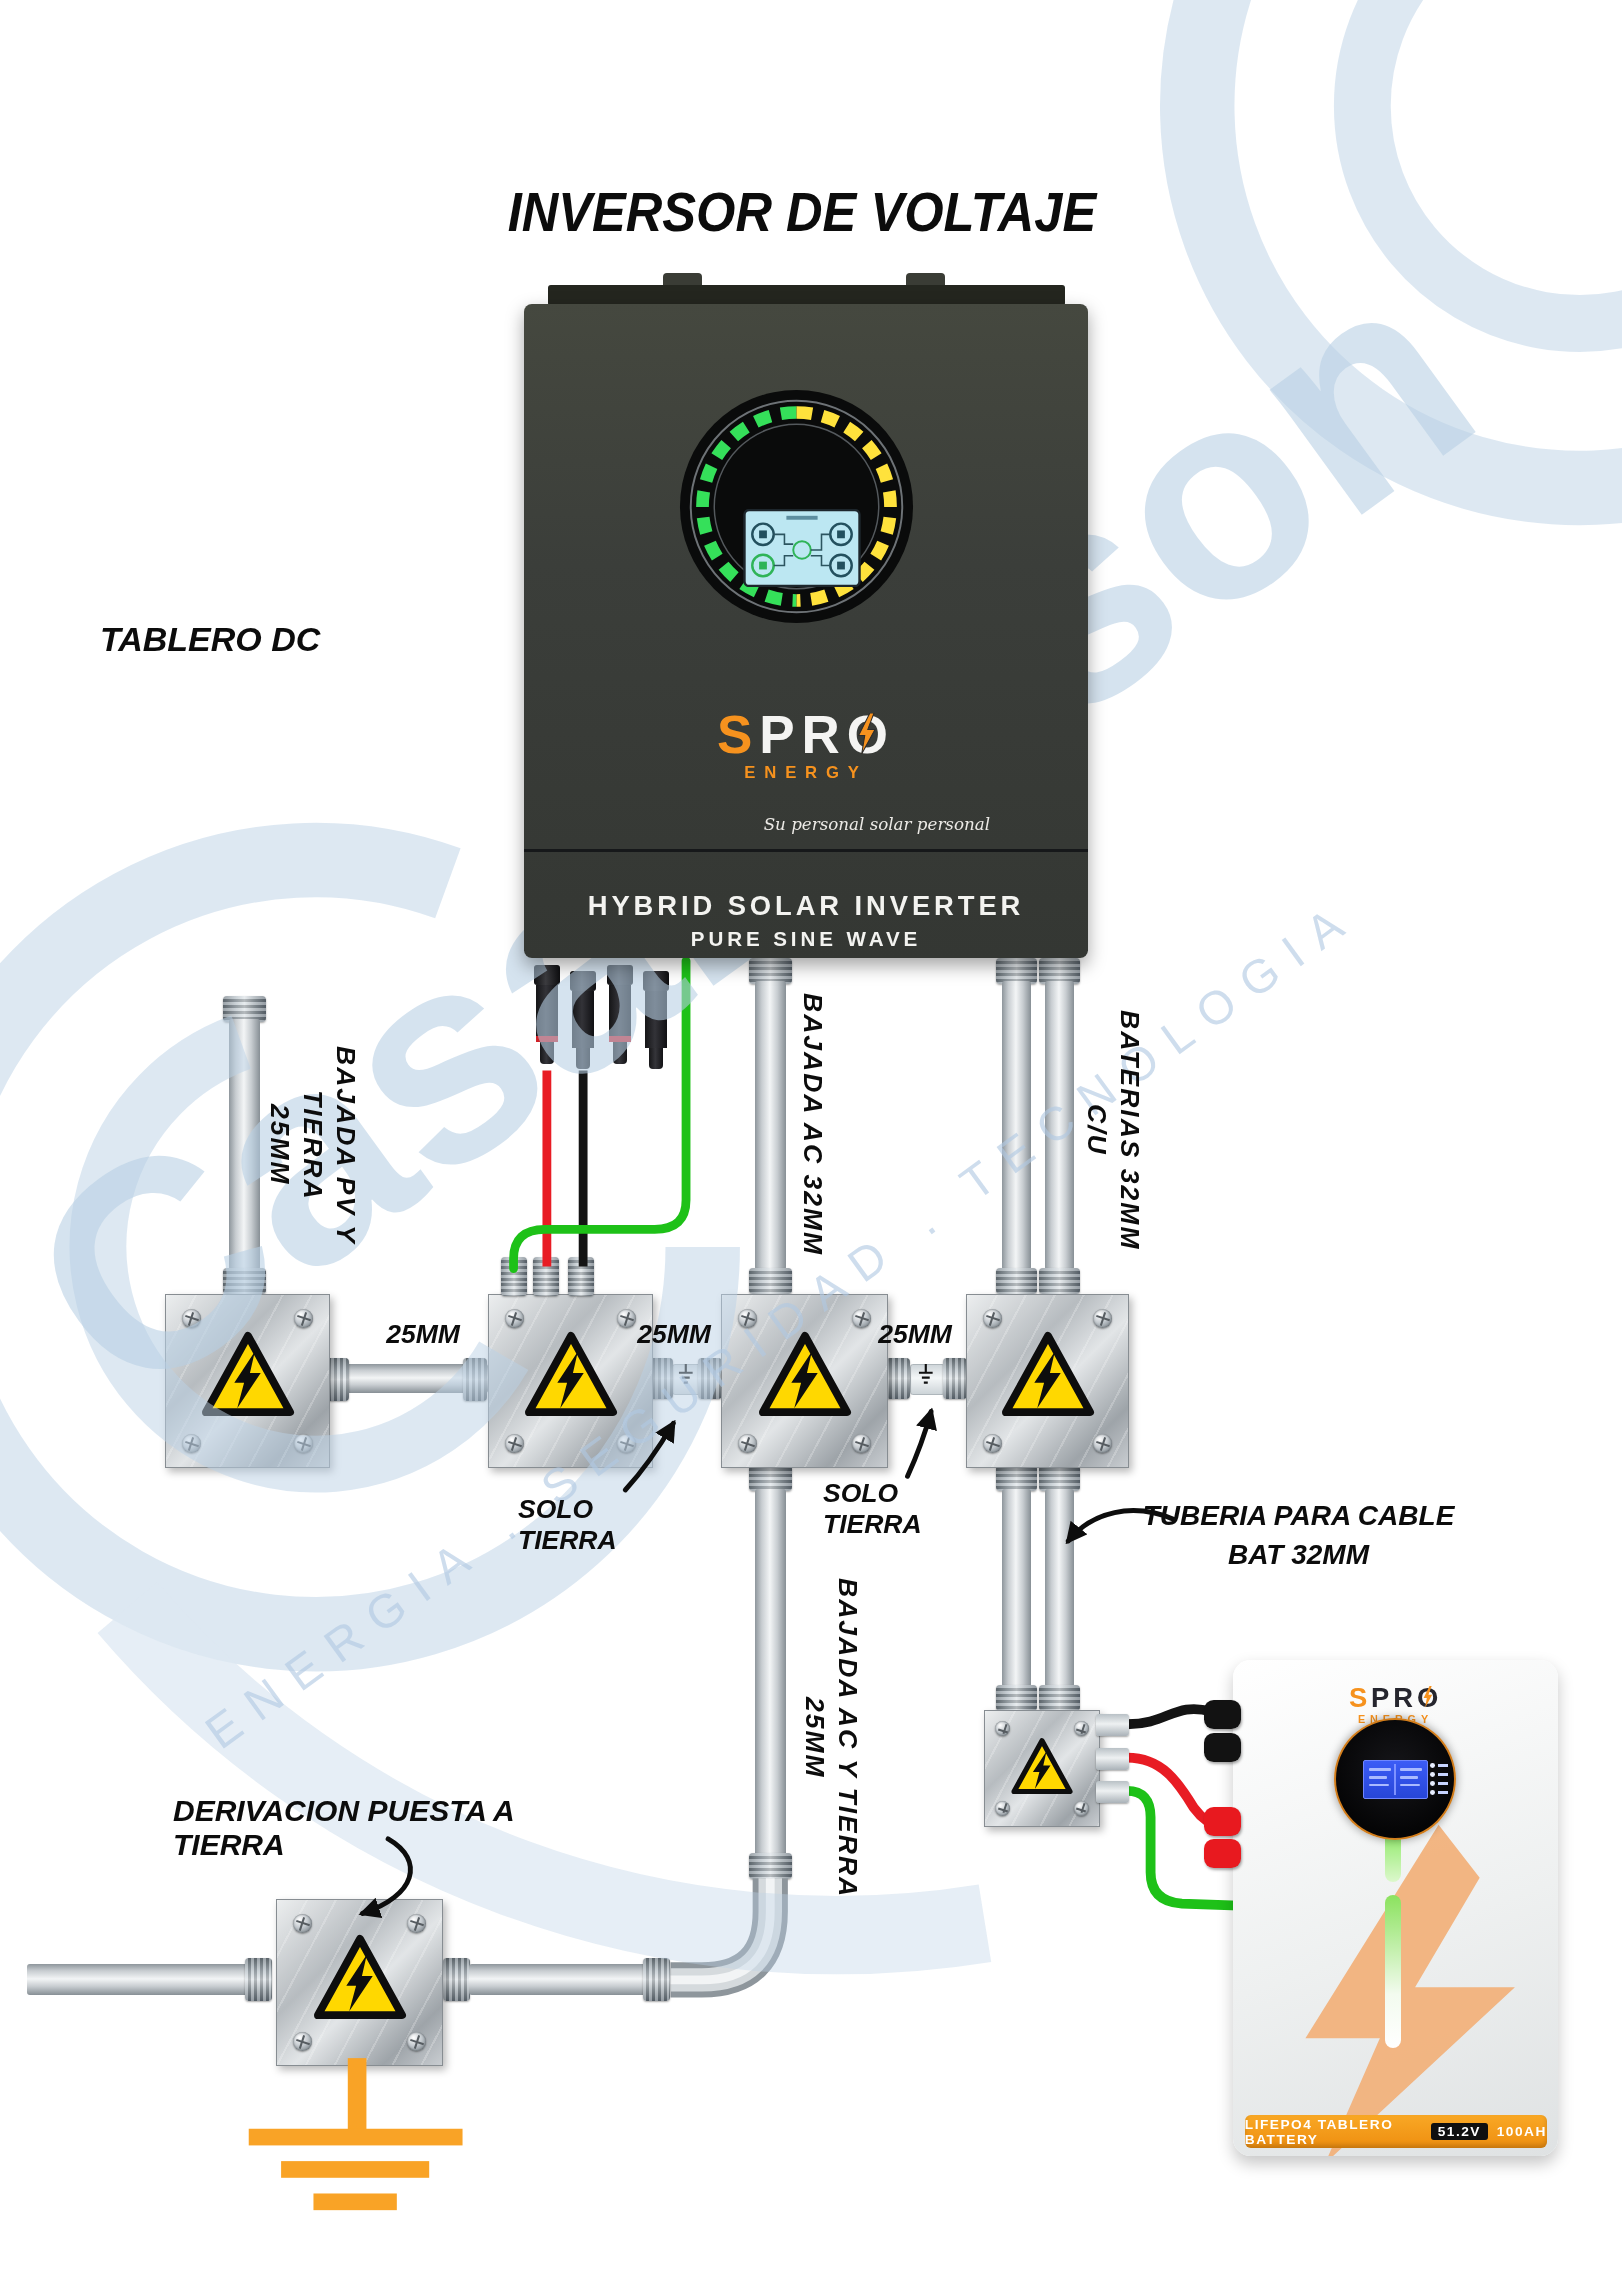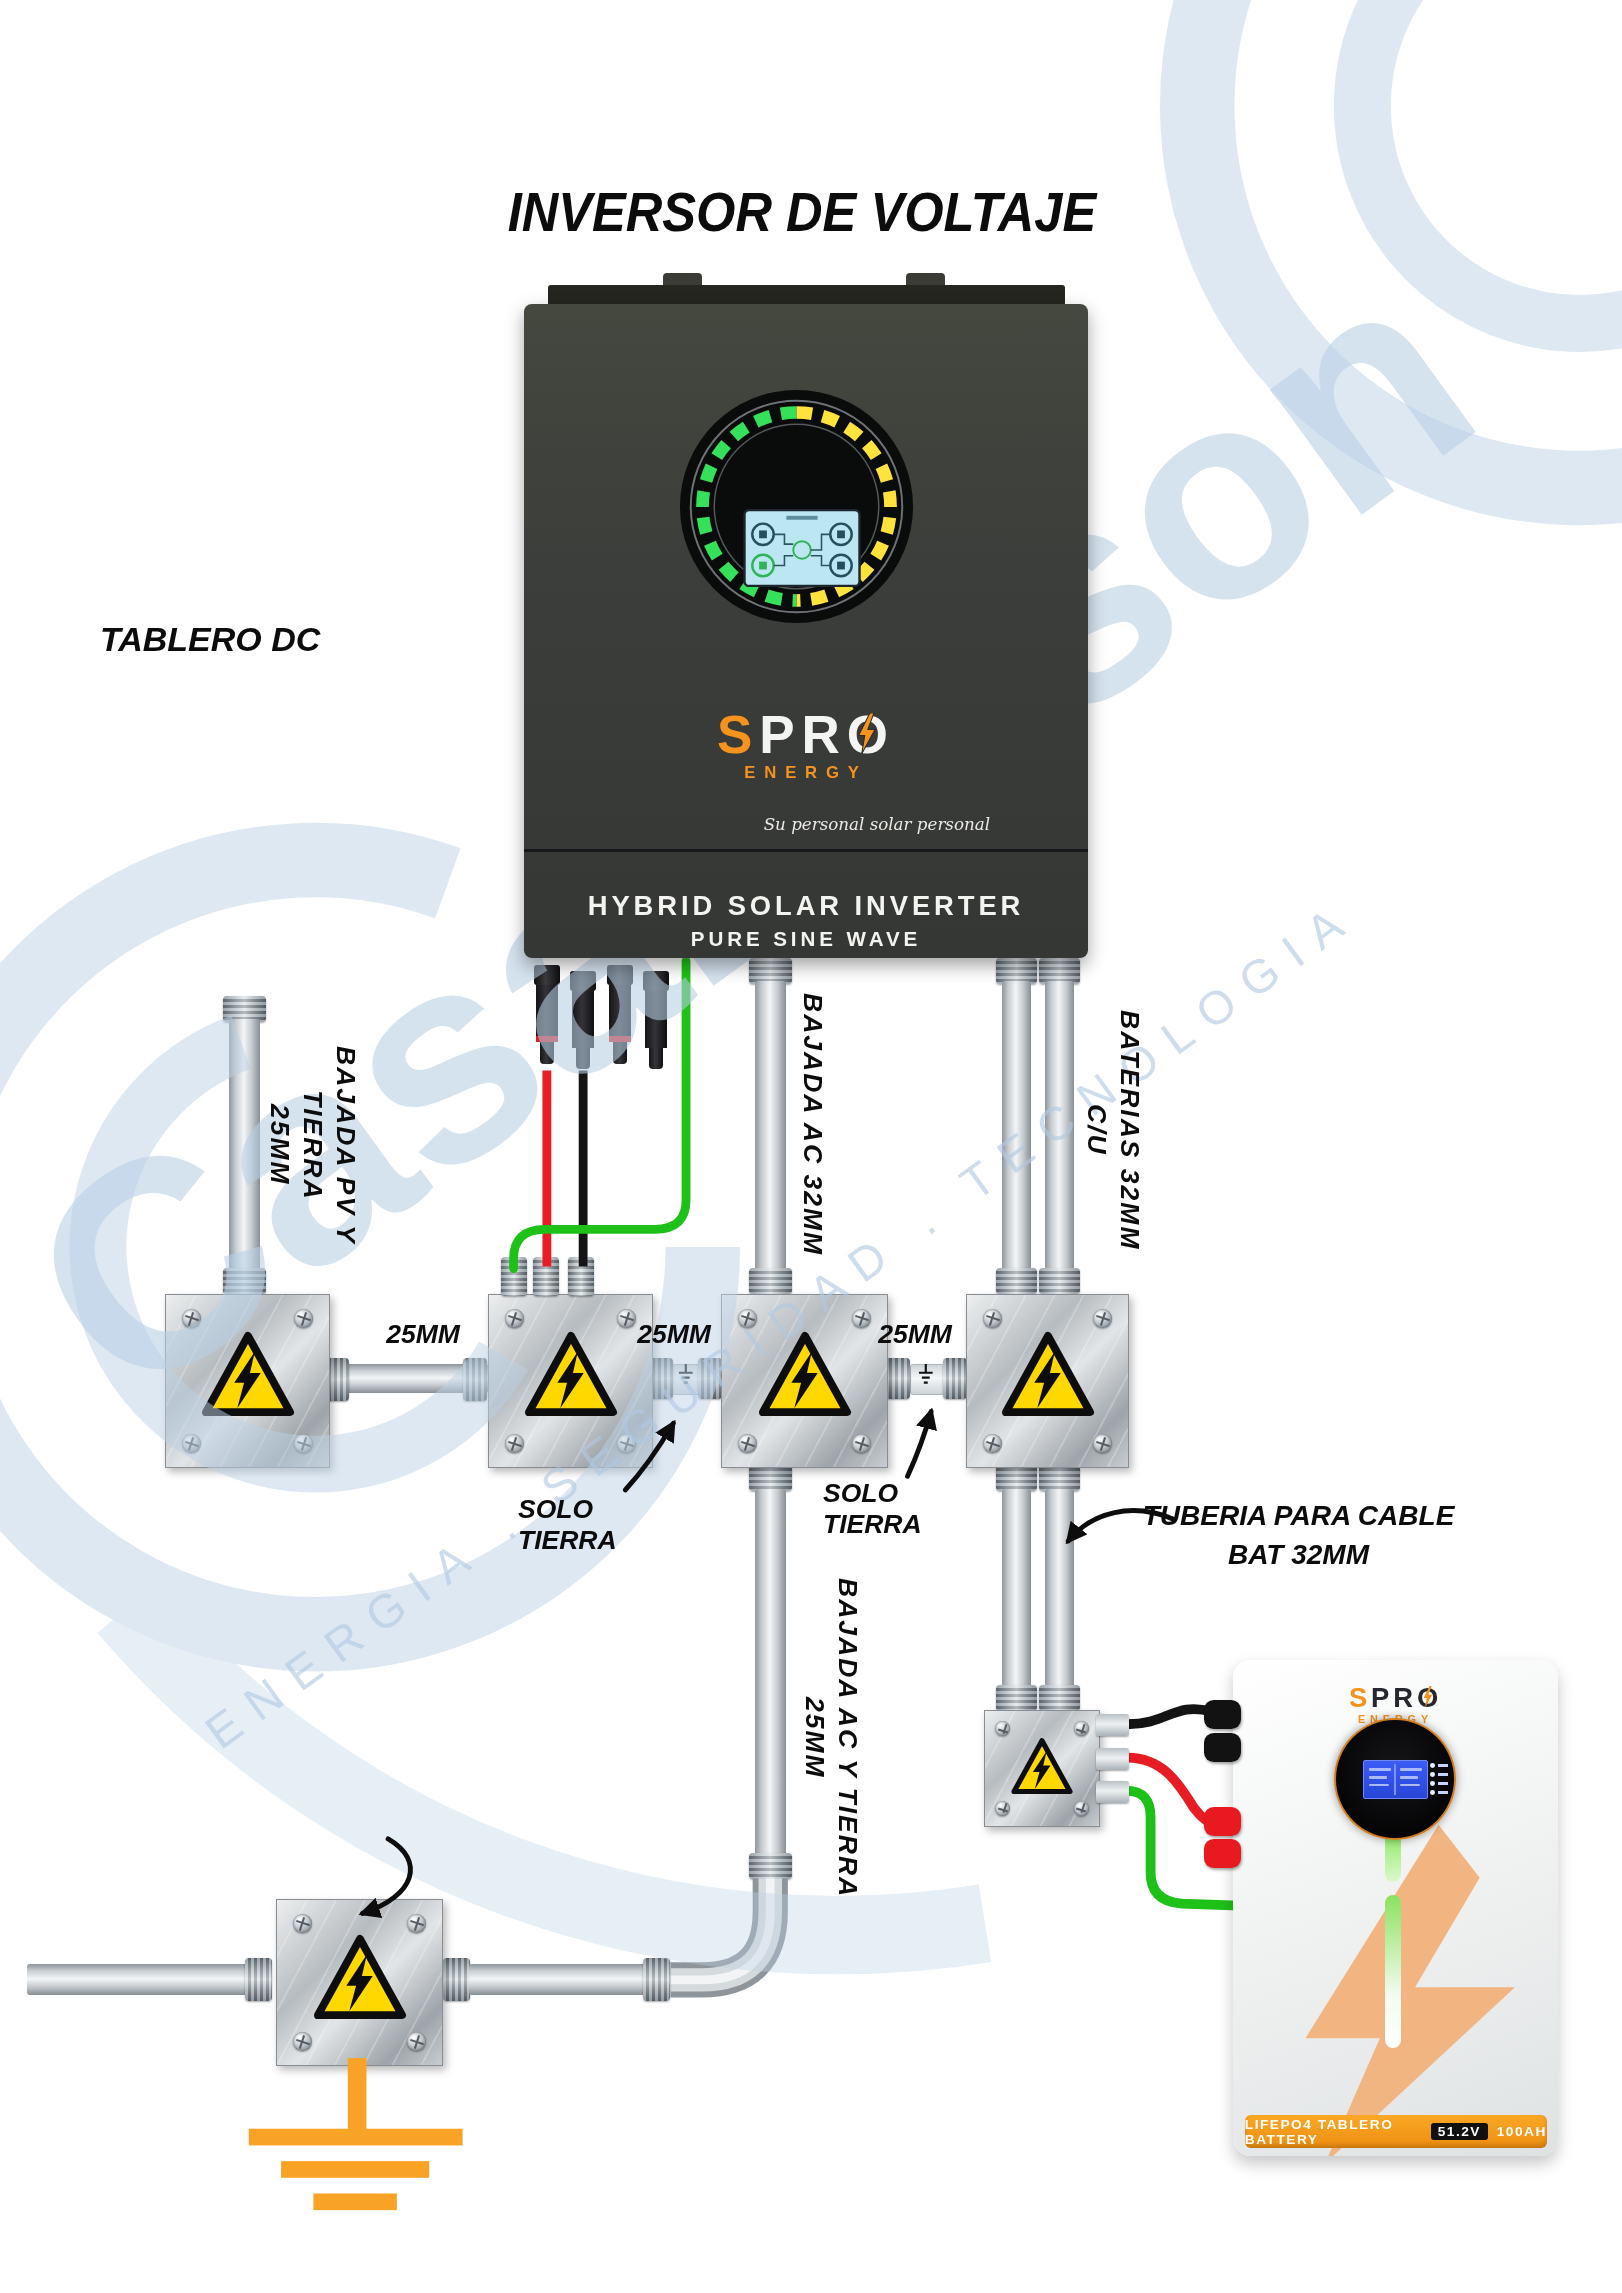--- a/index.html
+++ b/index.html
@@ -330,20 +330,21 @@
   <div class="abs z3 lbl" style="left:369px;top:1319px;width:108px;text-align:center;font-size:26.5px">25MM</div>
   <div class="abs z3 lbl" style="left:632px;top:1319px;width:84px;text-align:center;font-size:26.5px">25MM</div>
   <div class="abs z3 lbl" style="left:870px;top:1319px;width:90px;text-align:center;font-size:26.5px">25MM</div>
 
   <div class="abs z3 lbl" style="left:518px;top:1494px;width:167px;font-size:26.5px">SOLO TIERRA</div>
   <div class="abs z3 lbl" style="left:823px;top:1478px;width:167px;font-size:26.5px">SOLO TIERRA</div>
 
   <div class="abs z3 lbl" style="left:1127px;top:1500px;width:343px;text-align:center;font-size:28px">TUBERIA PARA CABLE</div>
   <div class="abs z3 lbl" style="left:1127px;top:1539px;width:343px;text-align:center;font-size:28px">BAT 32MM</div>
 
+  <div class="abs z3 lbl" style="left:173px;top:1794px;width:451px;font-size:30px">DERIVACION PUESTA A TIERRA</div>
 
   <svg class="abs z3" style="left:0;top:0" width="1622" height="2294" viewBox="0 0 1655 2340">
     <g fill="none" stroke="#0d0d0d" stroke-width="5" stroke-linecap="round">
       <path d="M638 1520 C660 1496 674 1474 687 1452" marker-end="url(#ah)"></path>
       <path d="M926 1506 C936 1484 944 1462 950 1440" marker-end="url(#ah)"></path>
       <path d="M1198 1550 C1156 1532 1114 1542 1090 1572" marker-end="url(#ah)"></path>
       <path d="M396 1876 C434 1898 424 1934 370 1952" marker-end="url(#ah)"></path>
     </g>
   </svg>
 

